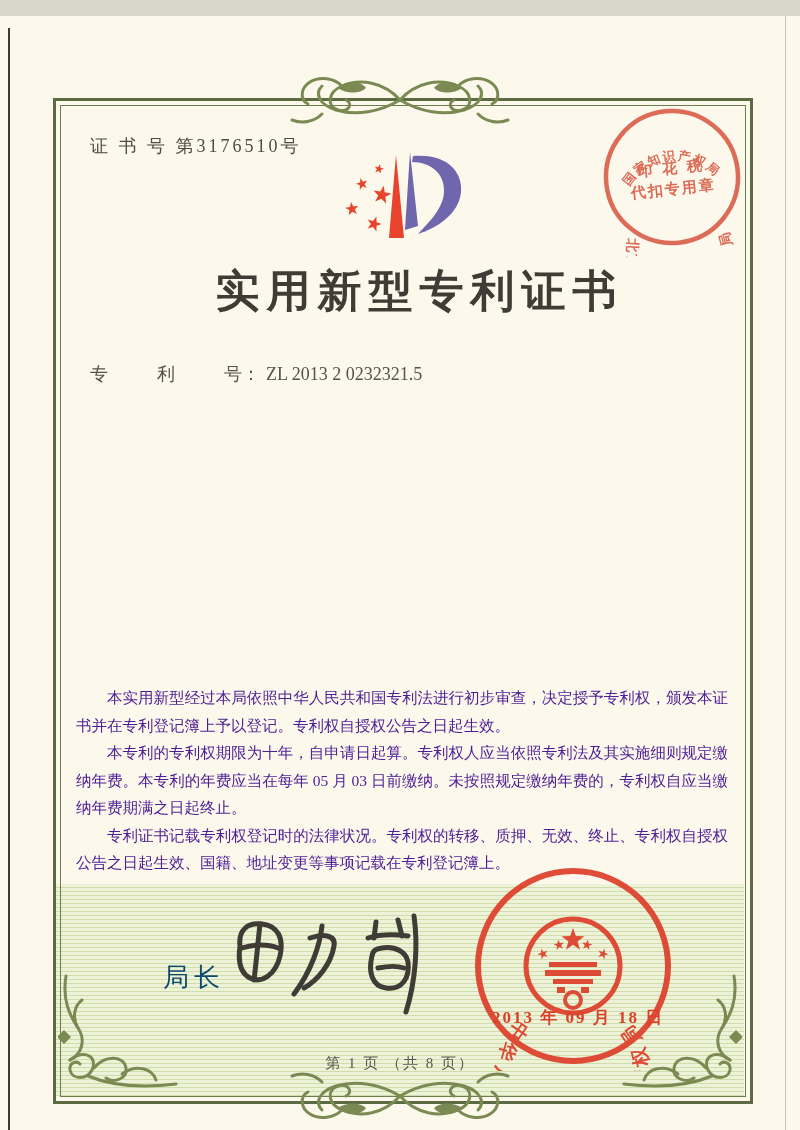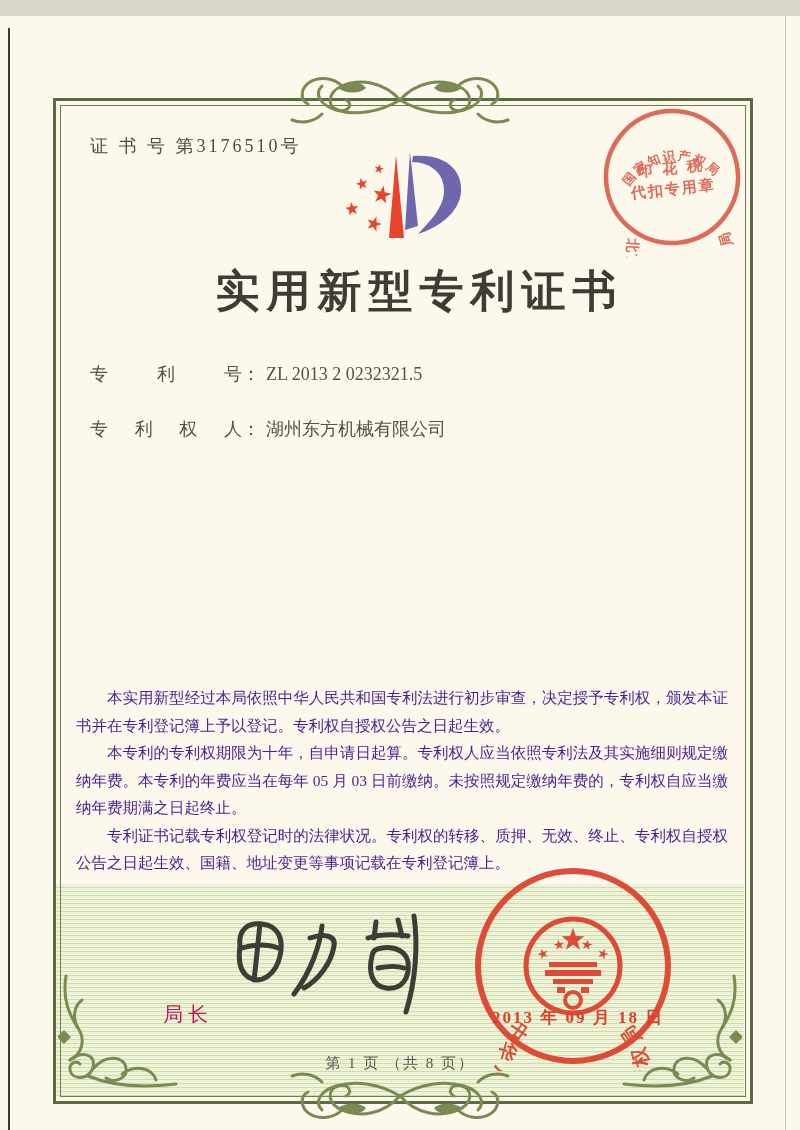--- a/index.html
+++ b/index.html
@@ -21,21 +21,21 @@
   .cert-no{position:absolute;left:90px;top:118px;font-size:18px;color:#4f4b43;letter-spacing:3px;}
   .title{position:absolute;left:16px;top:246px;width:100%;text-align:center;font-size:44px;
          font-weight:600;color:#403b34;letter-spacing:7px;text-indent:7px;}
   .fields{position:absolute;left:90px;top:346px;width:620px;}
   .field-row{height:55px;font-size:18px;color:#56514a;white-space:nowrap;}
   .field-label{display:inline-block;width:152px;text-align:justify;text-align-last:justify;vertical-align:top;}
   .colon{margin-right:6px;}
   .paragraphs{position:absolute;left:76px;top:668px;width:652px;font-size:15.5px;line-height:27.5px;
               color:#4c1d95;text-align:justify;}
   .paragraphs p{margin:0;text-indent:2em;}
-  .director{position:absolute;left:163px;top:985px;font-size:20px;color:#be185d;letter-spacing:5px;z-index:4;}
+  .director{position:absolute;left:163px;top:944px;font-size:26px;color:#0c4a6e;letter-spacing:5px;z-index:4;}
   .signature-svg{position:absolute;left:218px;top:892px;z-index:4;}
   .sig{stroke:#3f3c35;stroke-width:5;fill:none;stroke-linecap:round;stroke-linejoin:round;}
   .sr-only{position:absolute;width:1px;height:1px;overflow:hidden;clip:rect(0 0 0 0);white-space:nowrap;}
   
   .tax-stamp{position:absolute;left:597px;top:86px;opacity:.88;transform:rotate(-6deg);z-index:3;}
   .tax-stamp text{fill:#d85843;font-weight:600;}
   .seal{position:absolute;left:468px;top:845px;opacity:.92;z-index:3;}
   .seal text{fill:#dd3f2a;font-weight:700;}
   .seal-date{position:absolute;left:492px;top:990px;z-index:4;font-size:17px;font-weight:700;
              color:#dd3f2a;letter-spacing:2px;}
@@ -132,23 +132,20 @@
       <path d="M88,4 C122,1 138,20 136,40 C134,62 112,76 93,82 C104,70 118,57 119,40 C120,22 106,10 87,10 Z"></path>
     </g>
   </svg>
 
   <div class="title">实用新型专利证书</div>
 
   <div class="fields">
     <div class="field-row">
       <span class="field-label">专利号</span><span class="colon">：</span><span class="field-value">ZL 2013 2 0232321.5</span>
     </div>
-    <div class="field-row">
-      <span class="field-label">专利权人</span><span class="colon">：</span><span class="field-value">湖州东方机械有限公司</span>
-    </div>
   </div>
 
   <div class="paragraphs">
     <p>本实用新型经过本局依照中华人民共和国专利法进行初步审查，决定授予专利权，颁发本证书并在专利登记簿上予以登记。专利权自授权公告之日起生效。</p>
     <p>本专利的专利权期限为十年，自申请日起算。专利权人应当依照专利法及其实施细则规定缴纳年费。本专利的年费应当在每年 05 月 03 日前缴纳。未按照规定缴纳年费的，专利权自应当缴纳年费期满之日起终止。</p>
     <p>专利证书记载专利权登记时的法律状况。专利权的转移、质押、无效、终止、专利权自授权公告之日起生效、国籍、地址变更等事项记载在专利登记簿上。</p>
   </div>
 
   <div class="director">局长</div>
   <svg class="signature-svg" width="230" height="118" viewBox="0 0 230 118">

